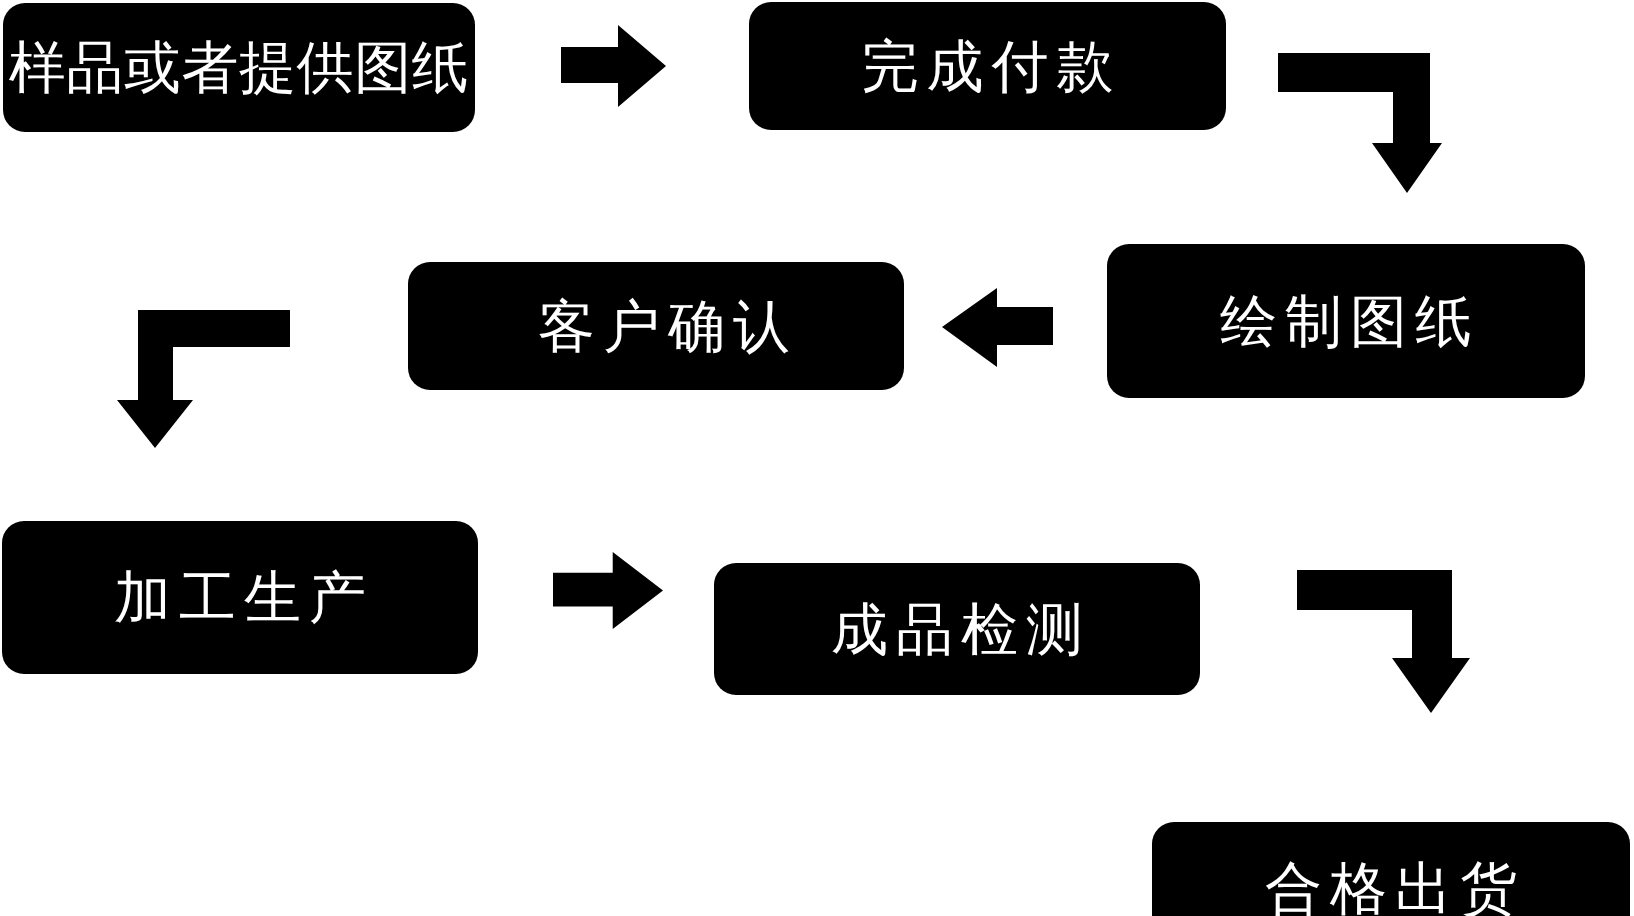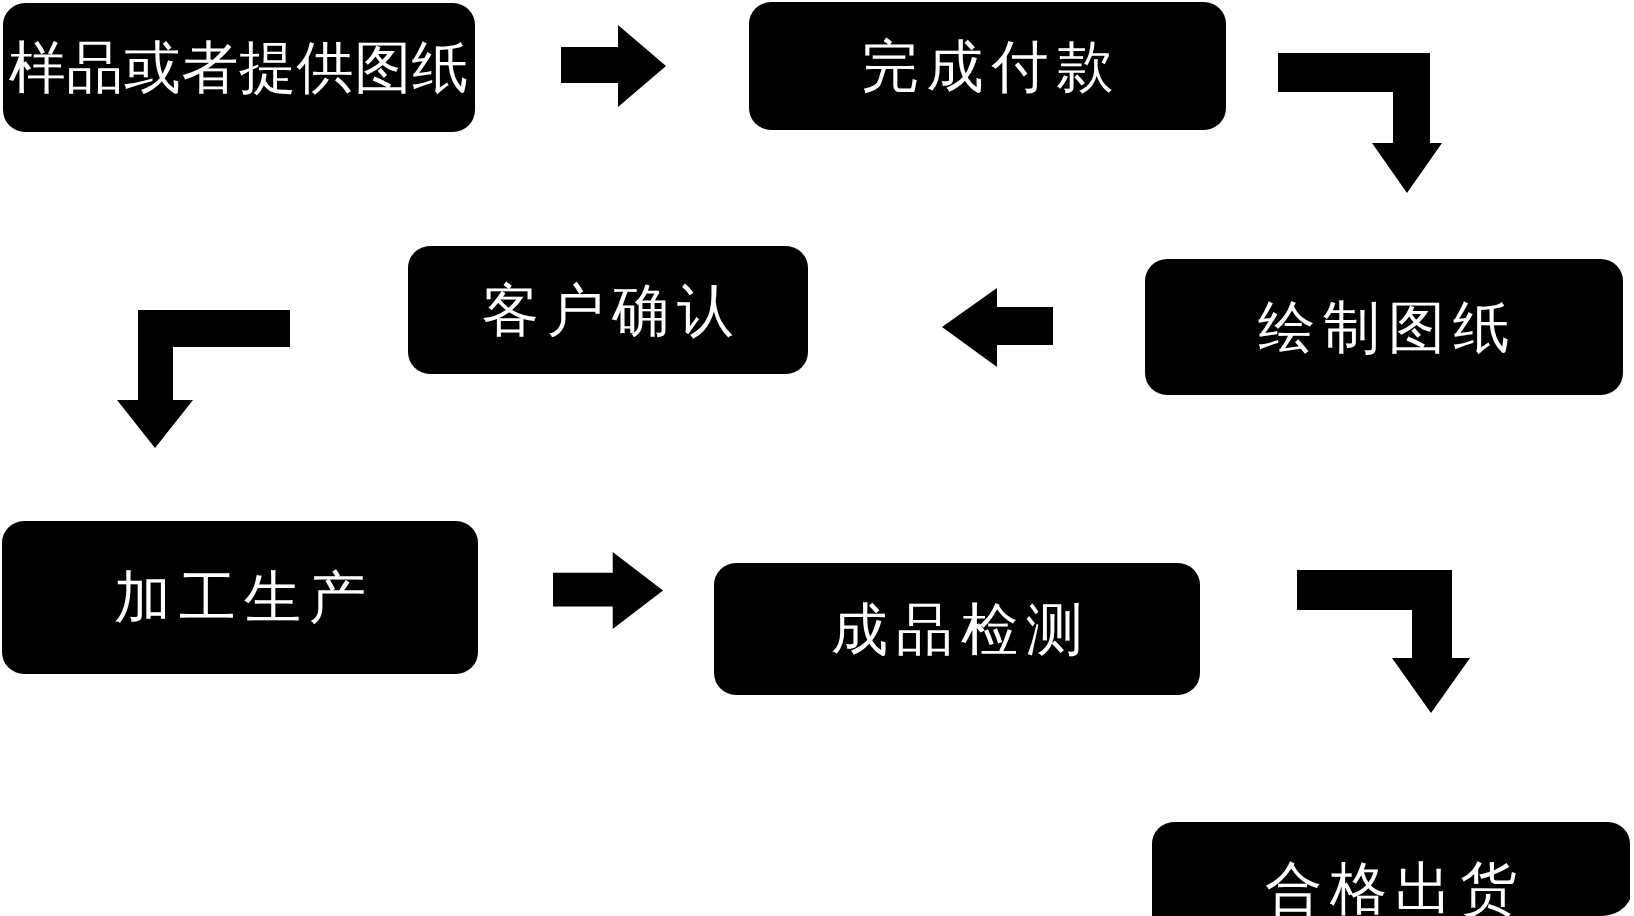--- a/index.html
+++ b/index.html
@@ -7,21 +7,20 @@
     padding: 0;
     background: #ffffff;
   }
   .canvas {
     position: relative;
     width: 1634px;
     height: 916px;
     background: #ffffff;
     overflow: hidden;
     font-family: "DejaVu Sans", "Liberation Sans", sans-serif;
-    border-radius: 32px;
   }
   .node {
     position: absolute;
     background: #000000;
     border-radius: 22px;
     display: flex;
     align-items: center;
     justify-content: center;
     color: #ffffff;
     font-size: 57px;
@@ -29,22 +28,22 @@
     line-height: 1;
     white-space: nowrap;
   }
   .node .lbl { letter-spacing: 0.14em; text-indent: 0.14em; }
   .node.tight .lbl { letter-spacing: 0.01em; text-indent: 0; }
   .arrow { position: absolute; display: block; }
 
   
   #n-sample  { left: 3px;    top: 3px;   width: 472px; height: 129px; }
   #n-payment { left: 741px;  top: 2px;   width: 477px; height: 128px; margin-left: 8px; }
-  #n-confirm { left: 408px;  top: 246px; width: 400px; height: 128px; }
-  #n-draw    { left: 1107px; top: 259px; width: 478px; height: 136px; margin-left: 38px; }
+  #n-confirm { left: 408px;  top: 262px; width: 480px; height: 128px; padding-left: 16px; }
+  #n-draw    { left: 1107px; top: 244px; width: 478px; height: 154px; }
   #n-produce { left: 2px;    top: 521px; width: 476px; height: 153px; }
   #n-inspect { left: 714px;  top: 521px; width: 486px; height: 132px; margin-top: 42px; }
   #n-ship    { left: 1152px; top: 822px; width: 478px; height: 132px; }
 
   
   #a1 { left: 561px;  top: 25px;  width: 105px; height: 82px; }
   #a2 { left: 1278px; top: 53px;  width: 164px; height: 140px; }
   #a3 { left: 942px;  top: 288px; width: 111px; height: 79px; }
   #a4 { left: 117px;  top: 310px; width: 173px; height: 138px; }
   #a5 { left: 553px;  top: 552px; width: 110px; height: 77px; }

